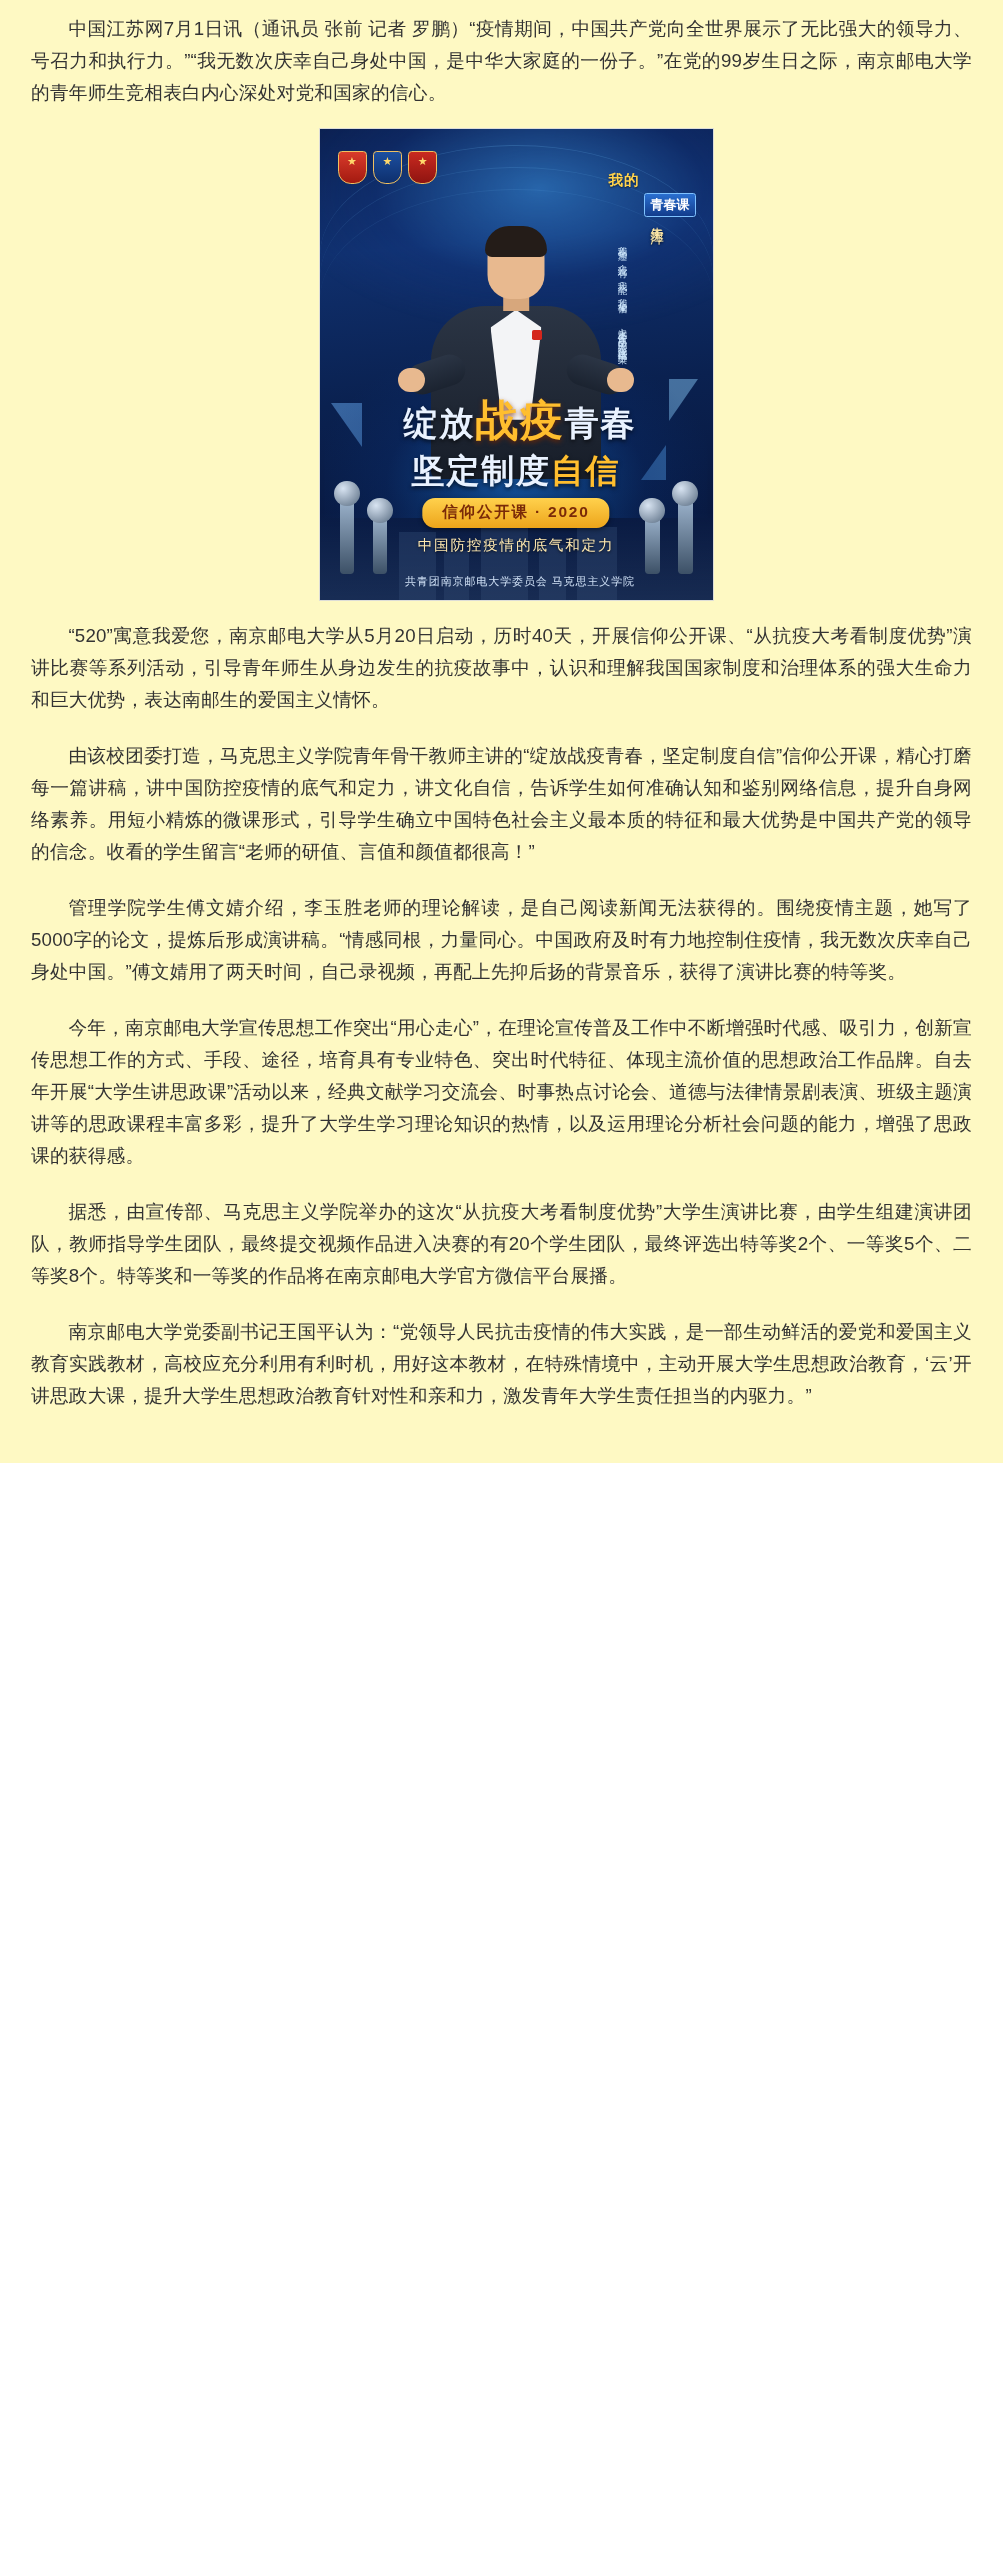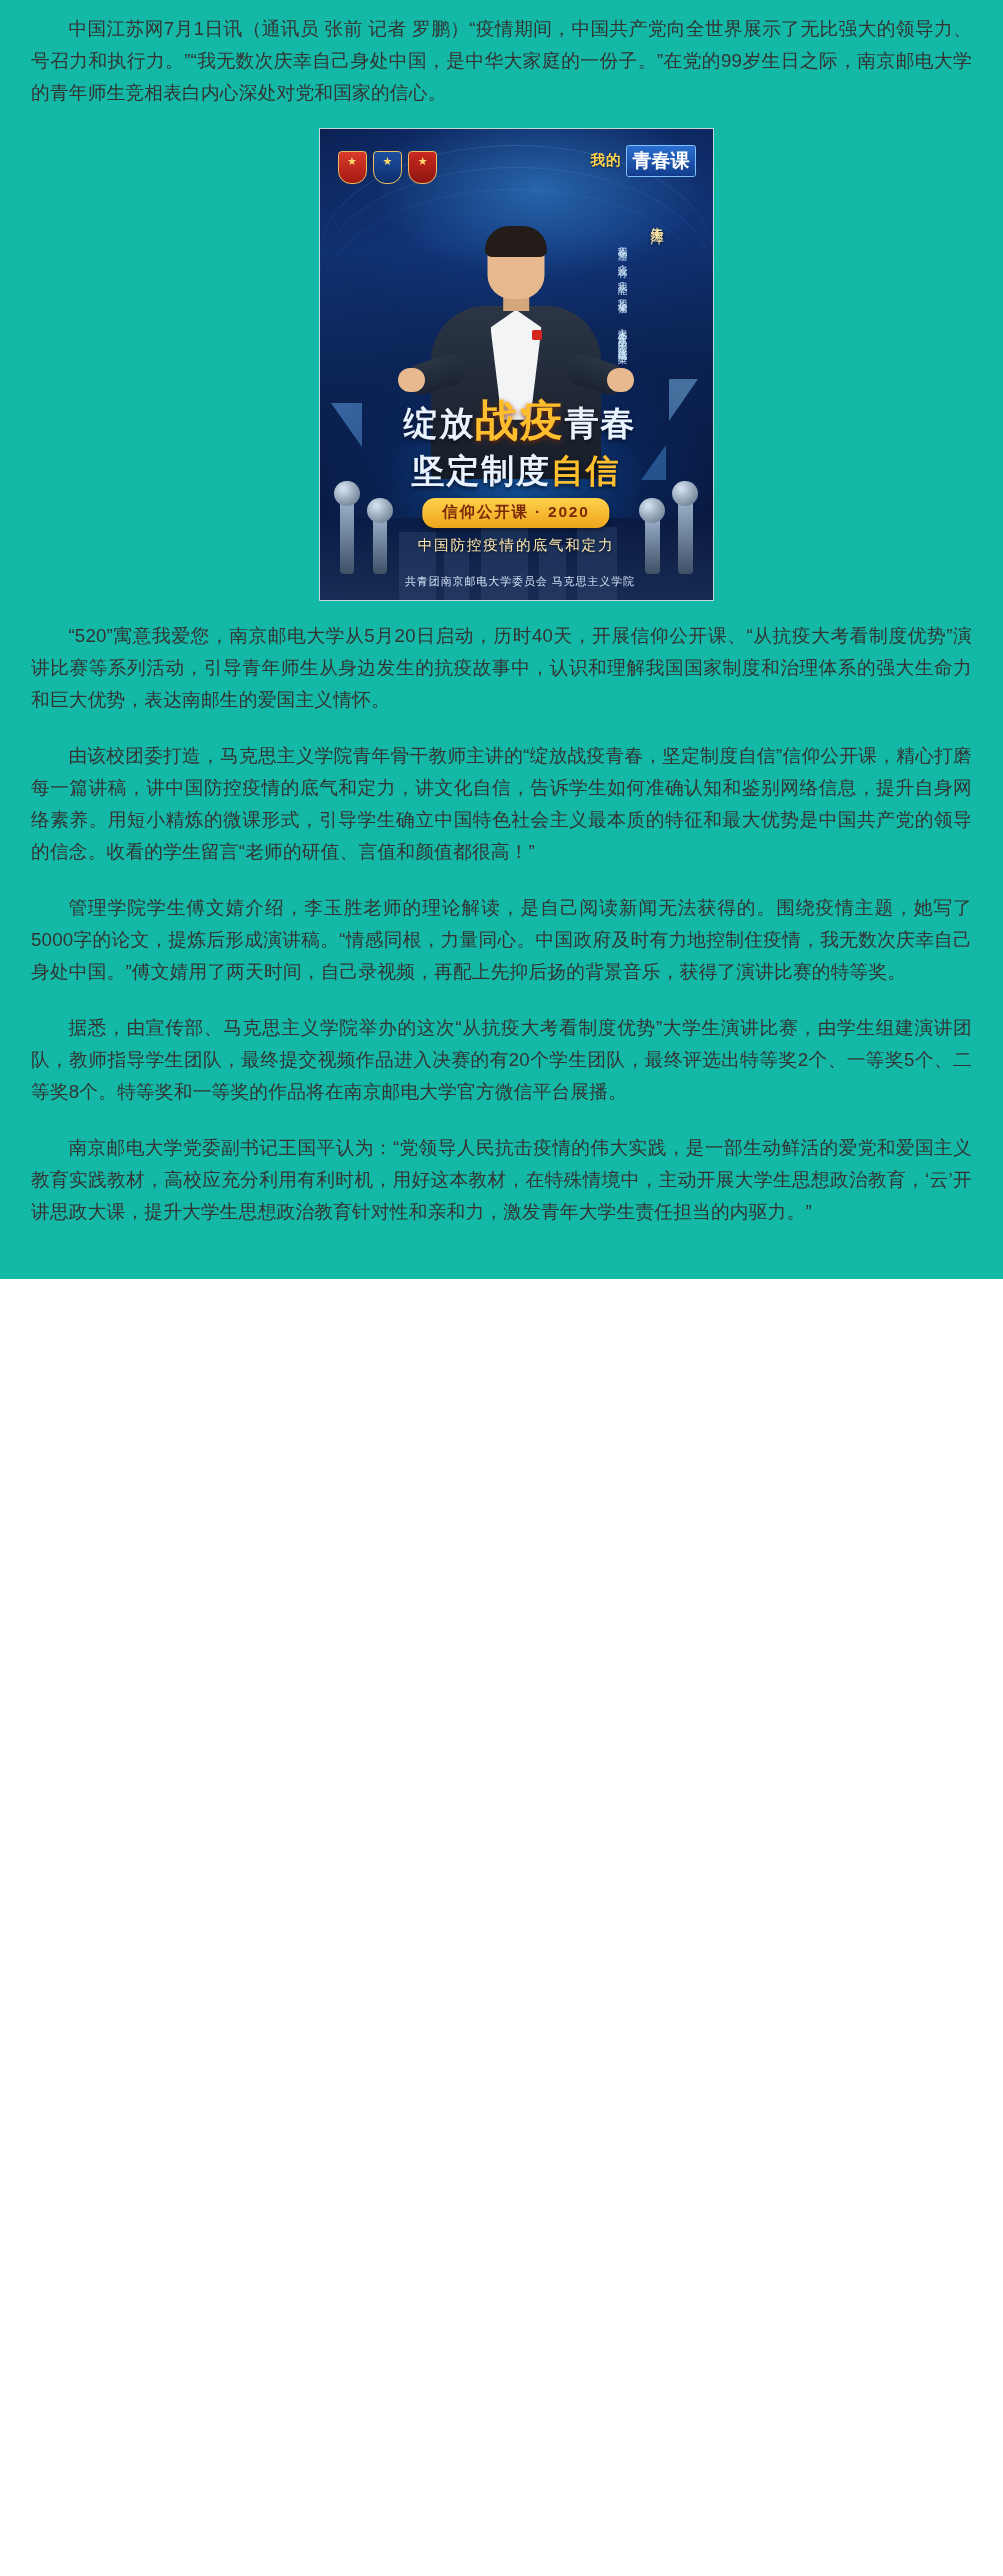--- a/index.html
+++ b/index.html
@@ -8,21 +8,21 @@
     background: #ffffff;
   }
   body {
     font-family: "Liberation Sans", sans-serif;
     width: 1003px;
   }
   .page {
     width: 1003px;
     box-sizing: border-box;
     padding: 12.8px 31px 27px 31px;
-    background: #14b8a6;
+    background: #fef9c3;
   }
   .para {
     font-size: 18.7px;
     line-height: 32px;
     color: #333333;
     text-align: justify;
     text-justify: inter-ideograph;
     margin: 0 0 24px 0;
     text-indent: 2em;
     letter-spacing: 0.2px;
@@ -105,24 +105,25 @@
     color: #ffd34d;
     font-size: 14.6px;
     font-weight: bold;
     letter-spacing: 0.9px;
     text-shadow: 0 0.9px 1.8px rgba(0,0,0,.6);
   }
   .logo-tag .lt-box {
     background: linear-gradient(180deg,#2a6fd0,#123c8c);
     border: 0.9px solid #7fc2ff;
     color: #ffffff;
-    font-size: 19px;
+    font-size: 13px;
     font-weight: bold;
     padding: 1.8px 5.5px;
     border-radius: 2.7px;
+    margin-top: 48px;
   }
   .vertical-name {
     position: absolute;
     right: 47px;
     top: 87px;
     z-index: 6;
     color: #ffe9a8;
     font-size: 13.7px;
     writing-mode: vertical-rl;
     letter-spacing: 2.7px;
@@ -432,17 +433,18 @@
       <div class="ribbon">信仰公开课 · 2020</div>
       <div class="subtitle">中国防控疫情的底气和定力</div>
       <div class="org-line">共青团南京邮电大学委员会    马克思主义学院</div>
 
     </div>
   </div>
 
   <p class="para">“520”寓意我爱您，南京邮电大学从5月20日启动，历时40天，开展信仰公开课、“从抗疫大考看制度优势”演讲比赛等系列活动，引导青年师生从身边发生的抗疫故事中，认识和理解我国国家制度和治理体系的强大生命力和巨大优势，表达南邮生的爱国主义情怀。</p>
   <p class="para">由该校团委打造，马克思主义学院青年骨干教师主讲的“绽放战疫青春，坚定制度自信”信仰公开课，精心打磨每一篇讲稿，讲中国防控疫情的底气和定力，讲文化自信，告诉学生如何准确认知和鉴别网络信息，提升自身网络素养。用短小精炼的微课形式，引导学生确立中国特色社会主义最本质的特征和最大优势是中国共产党的领导的信念。收看的学生留言“老师的研值、言值和颜值都很高！”</p>
   <p class="para">管理学院学生傅文婧介绍，李玉胜老师的理论解读，是自己阅读新闻无法获得的。围绕疫情主题，她写了5000字的论文，提炼后形成演讲稿。“情感同根，力量同心。中国政府及时有力地控制住疫情，我无数次庆幸自己身处中国。”傅文婧用了两天时间，自己录视频，再配上先抑后扬的背景音乐，获得了演讲比赛的特等奖。</p>
+  <p class="para">今年，南京邮电大学宣传思想工作突出“用心走心”，在理论宣传普及工作中不断增强时代感、吸引力，创新宣传思想工作的方式、手段、途径，培育具有专业特色、突出时代特征、体现主流价值的思想政治工作品牌。自去年开展“大学生讲思政课”活动以来，经典文献学习交流会、时事热点讨论会、道德与法律情景剧表演、班级主题演讲等的思政课程丰富多彩，提升了大学生学习理论知识的热情，以及运用理论分析社会问题的能力，增强了思政课的获得感。</p>
   <p class="para">据悉，由宣传部、马克思主义学院举办的这次“从抗疫大考看制度优势”大学生演讲比赛，由学生组建演讲团队，教师指导学生团队，最终提交视频作品进入决赛的有20个学生团队，最终评选出特等奖2个、一等奖5个、二等奖8个。特等奖和一等奖的作品将在南京邮电大学官方微信平台展播。</p>
   <p class="para">南京邮电大学党委副书记王国平认为：“党领导人民抗击疫情的伟大实践，是一部生动鲜活的爱党和爱国主义教育实践教材，高校应充分利用有利时机，用好这本教材，在特殊情境中，主动开展大学生思想政治教育，‘云’开讲思政大课，提升大学生思想政治教育针对性和亲和力，激发青年大学生责任担当的内驱力。”</p>
 
 </div>
 
 
 </body></html>

